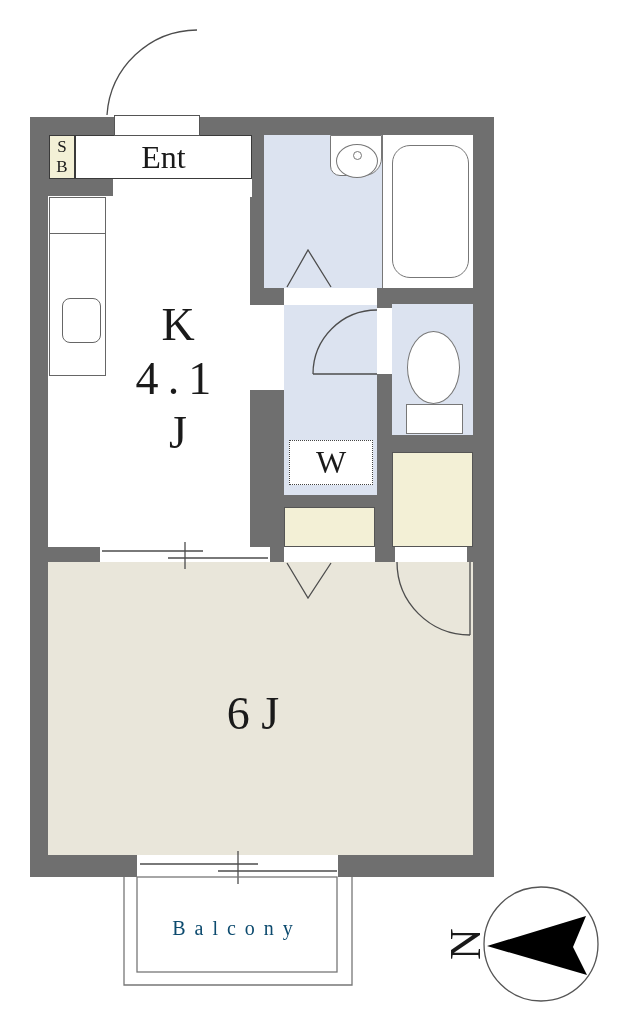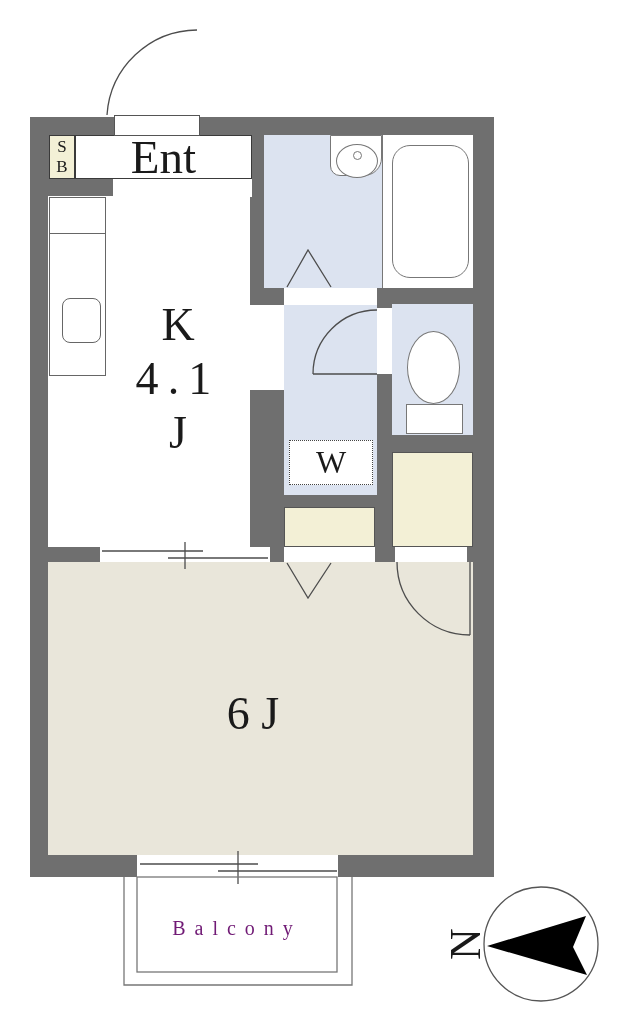--- a/index.html
+++ b/index.html
@@ -76,24 +76,24 @@
     <g>
       <circle cx="541" cy="944" r="57" fill="#ffffff" stroke="#555"></circle>
       <polygon points="487,946 586,916 573,947 587,975" fill="#000000" stroke="none"></polygon>
     </g>
   </svg>
 
   <div class="abs label" style="left:49px;top:135px;width:26px;height:44px;flex-direction:column;font-size:17px;line-height:20px;">
     <span>S</span>
     <span>B</span>
   </div>
-  <div class="abs label" style="left:75px;top:135px;width:177px;height:44px;font-size:47px;">Ent</div>
+  <div class="abs label" style="left:75px;top:135px;width:177px;height:44px;font-size:32px;">Ent</div>
   <div class="abs label" style="left:108px;top:294px;width:140px;height:170px;flex-direction:column;font-size:46px;line-height:54px;">
     <span>K</span>
     <span style="letter-spacing:0.2em;">4.1</span>
     <span>J</span>
   </div>
   <div class="abs label" style="left:289px;top:440px;width:84px;height:45px;font-size:32px;background:#ffffff;border:1px dotted #444;">W</div>
   <div class="abs label" style="left:48px;top:684px;width:410px;height:58px;font-size:46px;">6 J</div>
-  <div class="abs label" style="left:132px;top:908px;width:210px;height:40px;font-size:20px;letter-spacing:9px;color:#701a75;">Balcony</div>
+  <div class="abs label" style="left:132px;top:908px;width:210px;height:40px;font-size:20px;letter-spacing:9px;color:#0c4a6e;">Balcony</div>
   <div class="abs label" style="left:441px;top:920px;width:48px;height:48px;font-size:44px;transform:rotate(-90deg);">N</div>
 
 </div>
 
 </body></html>

